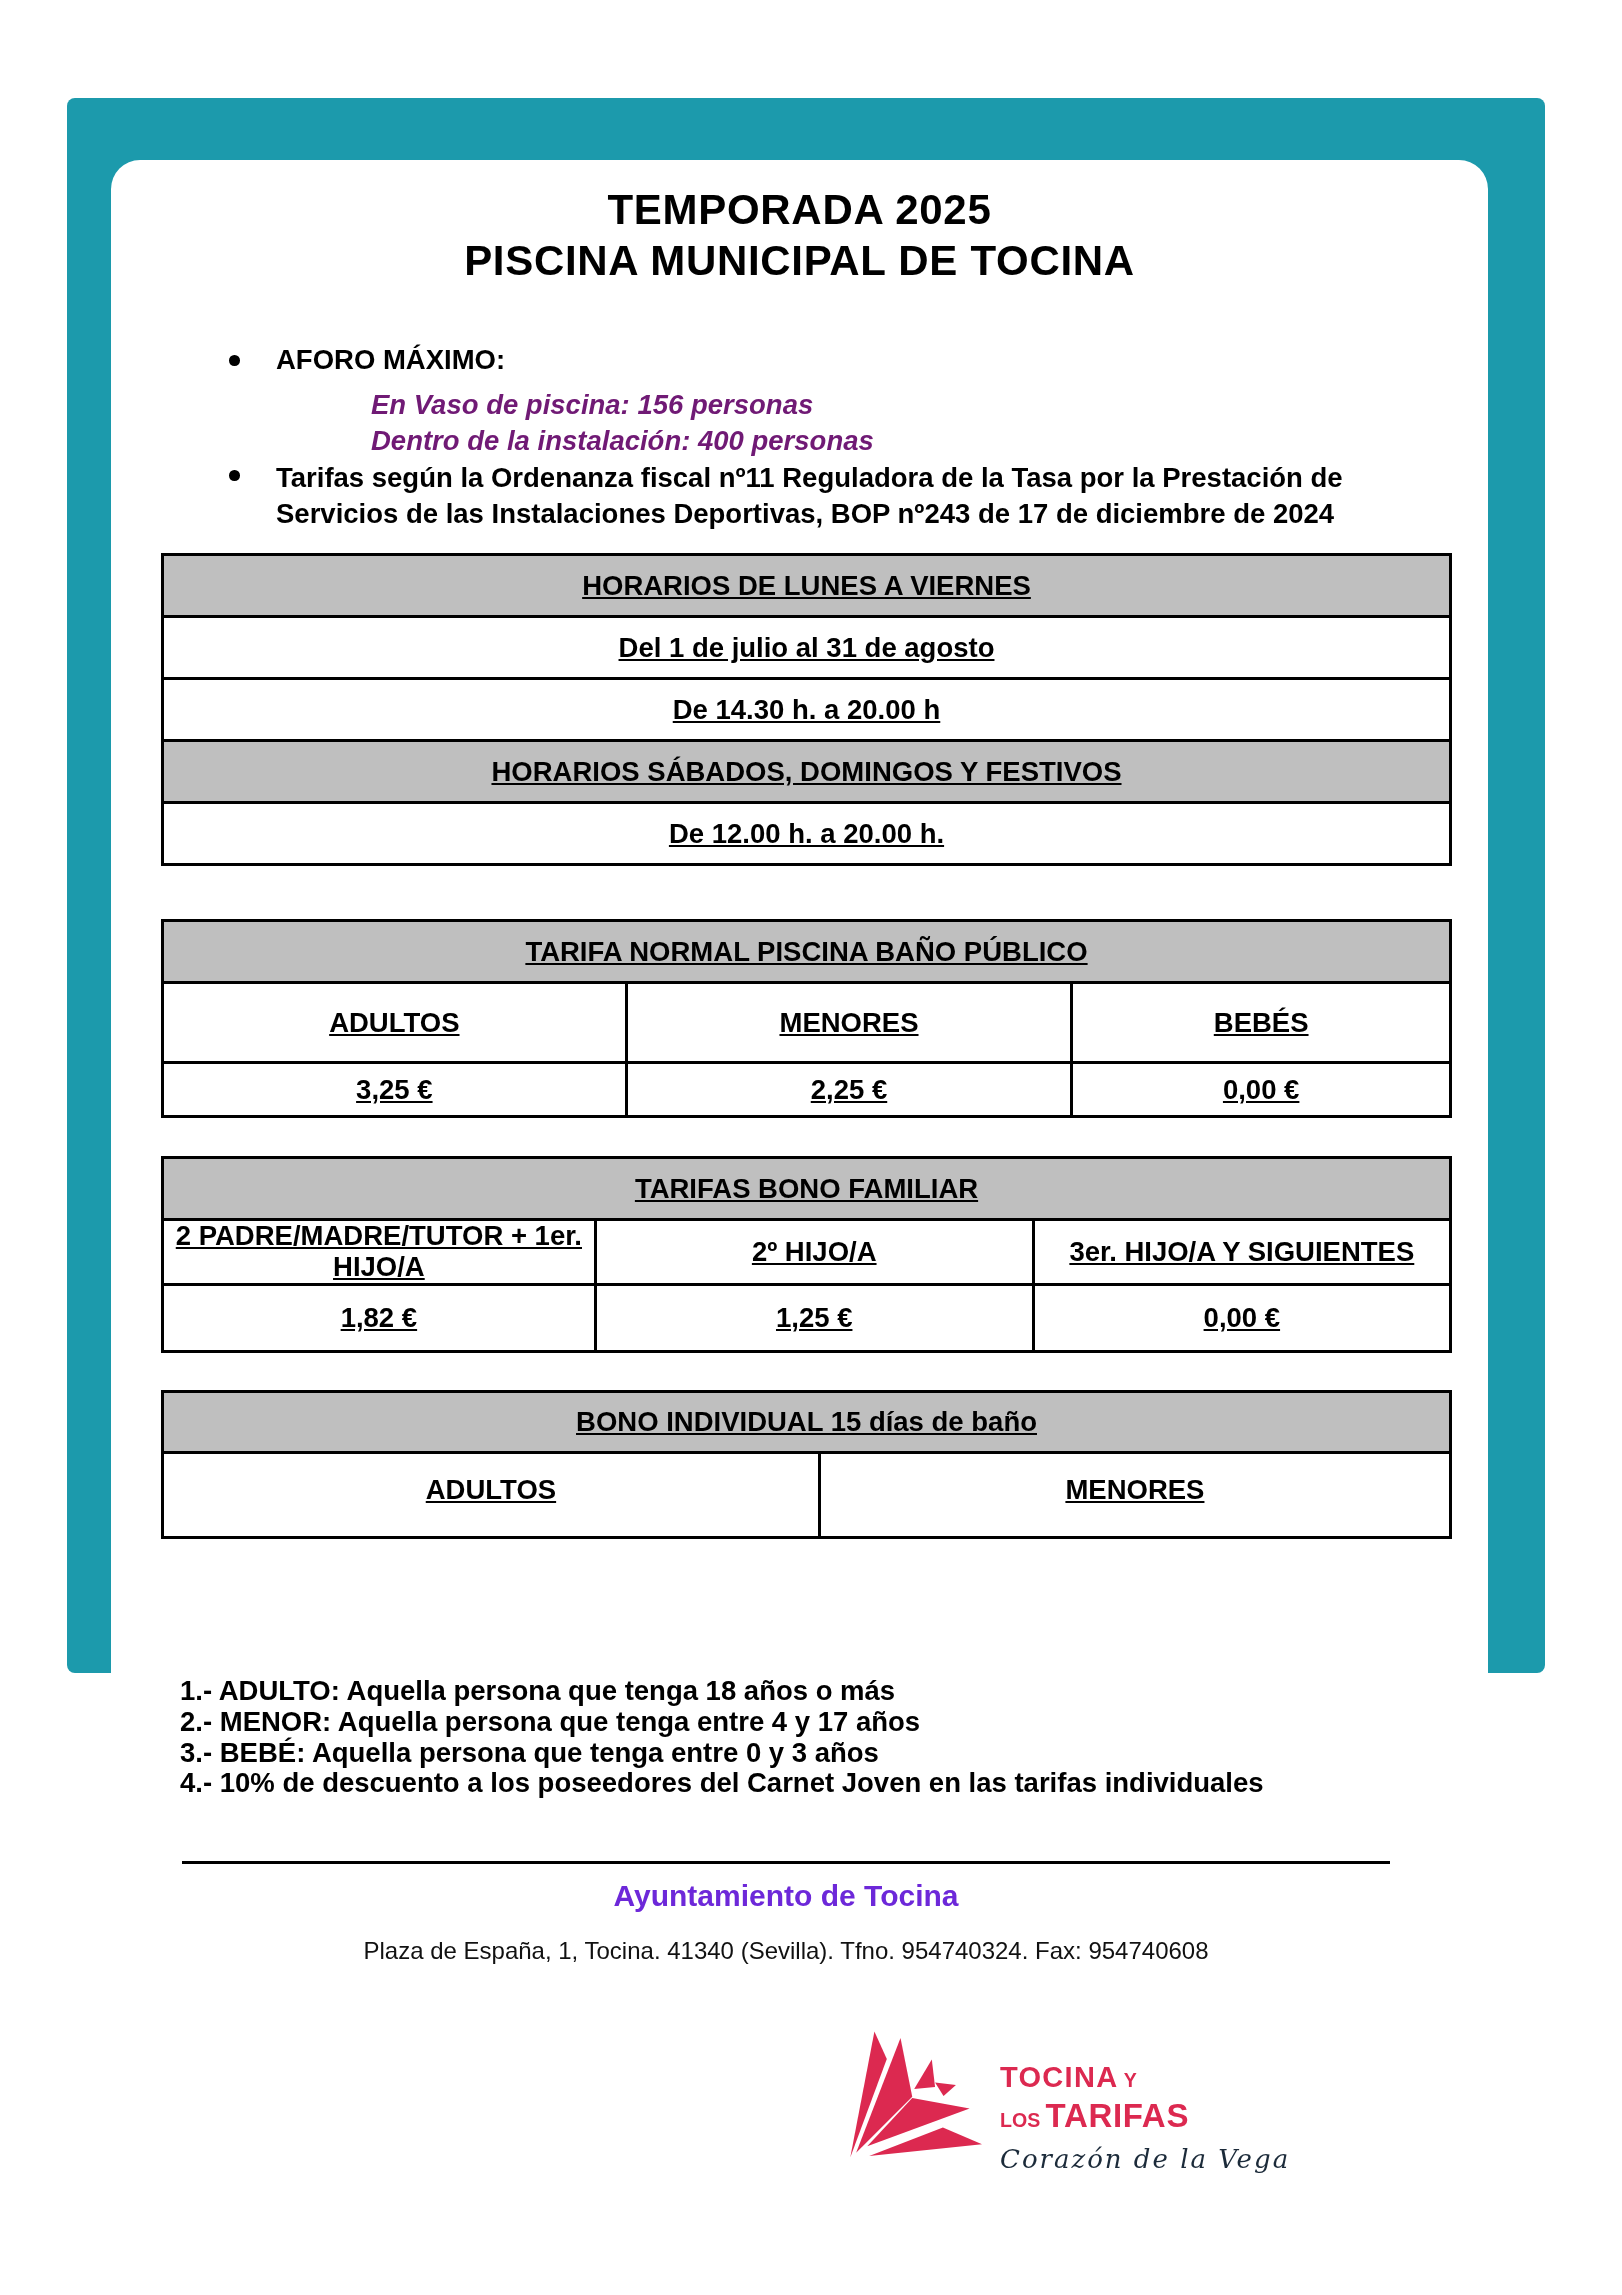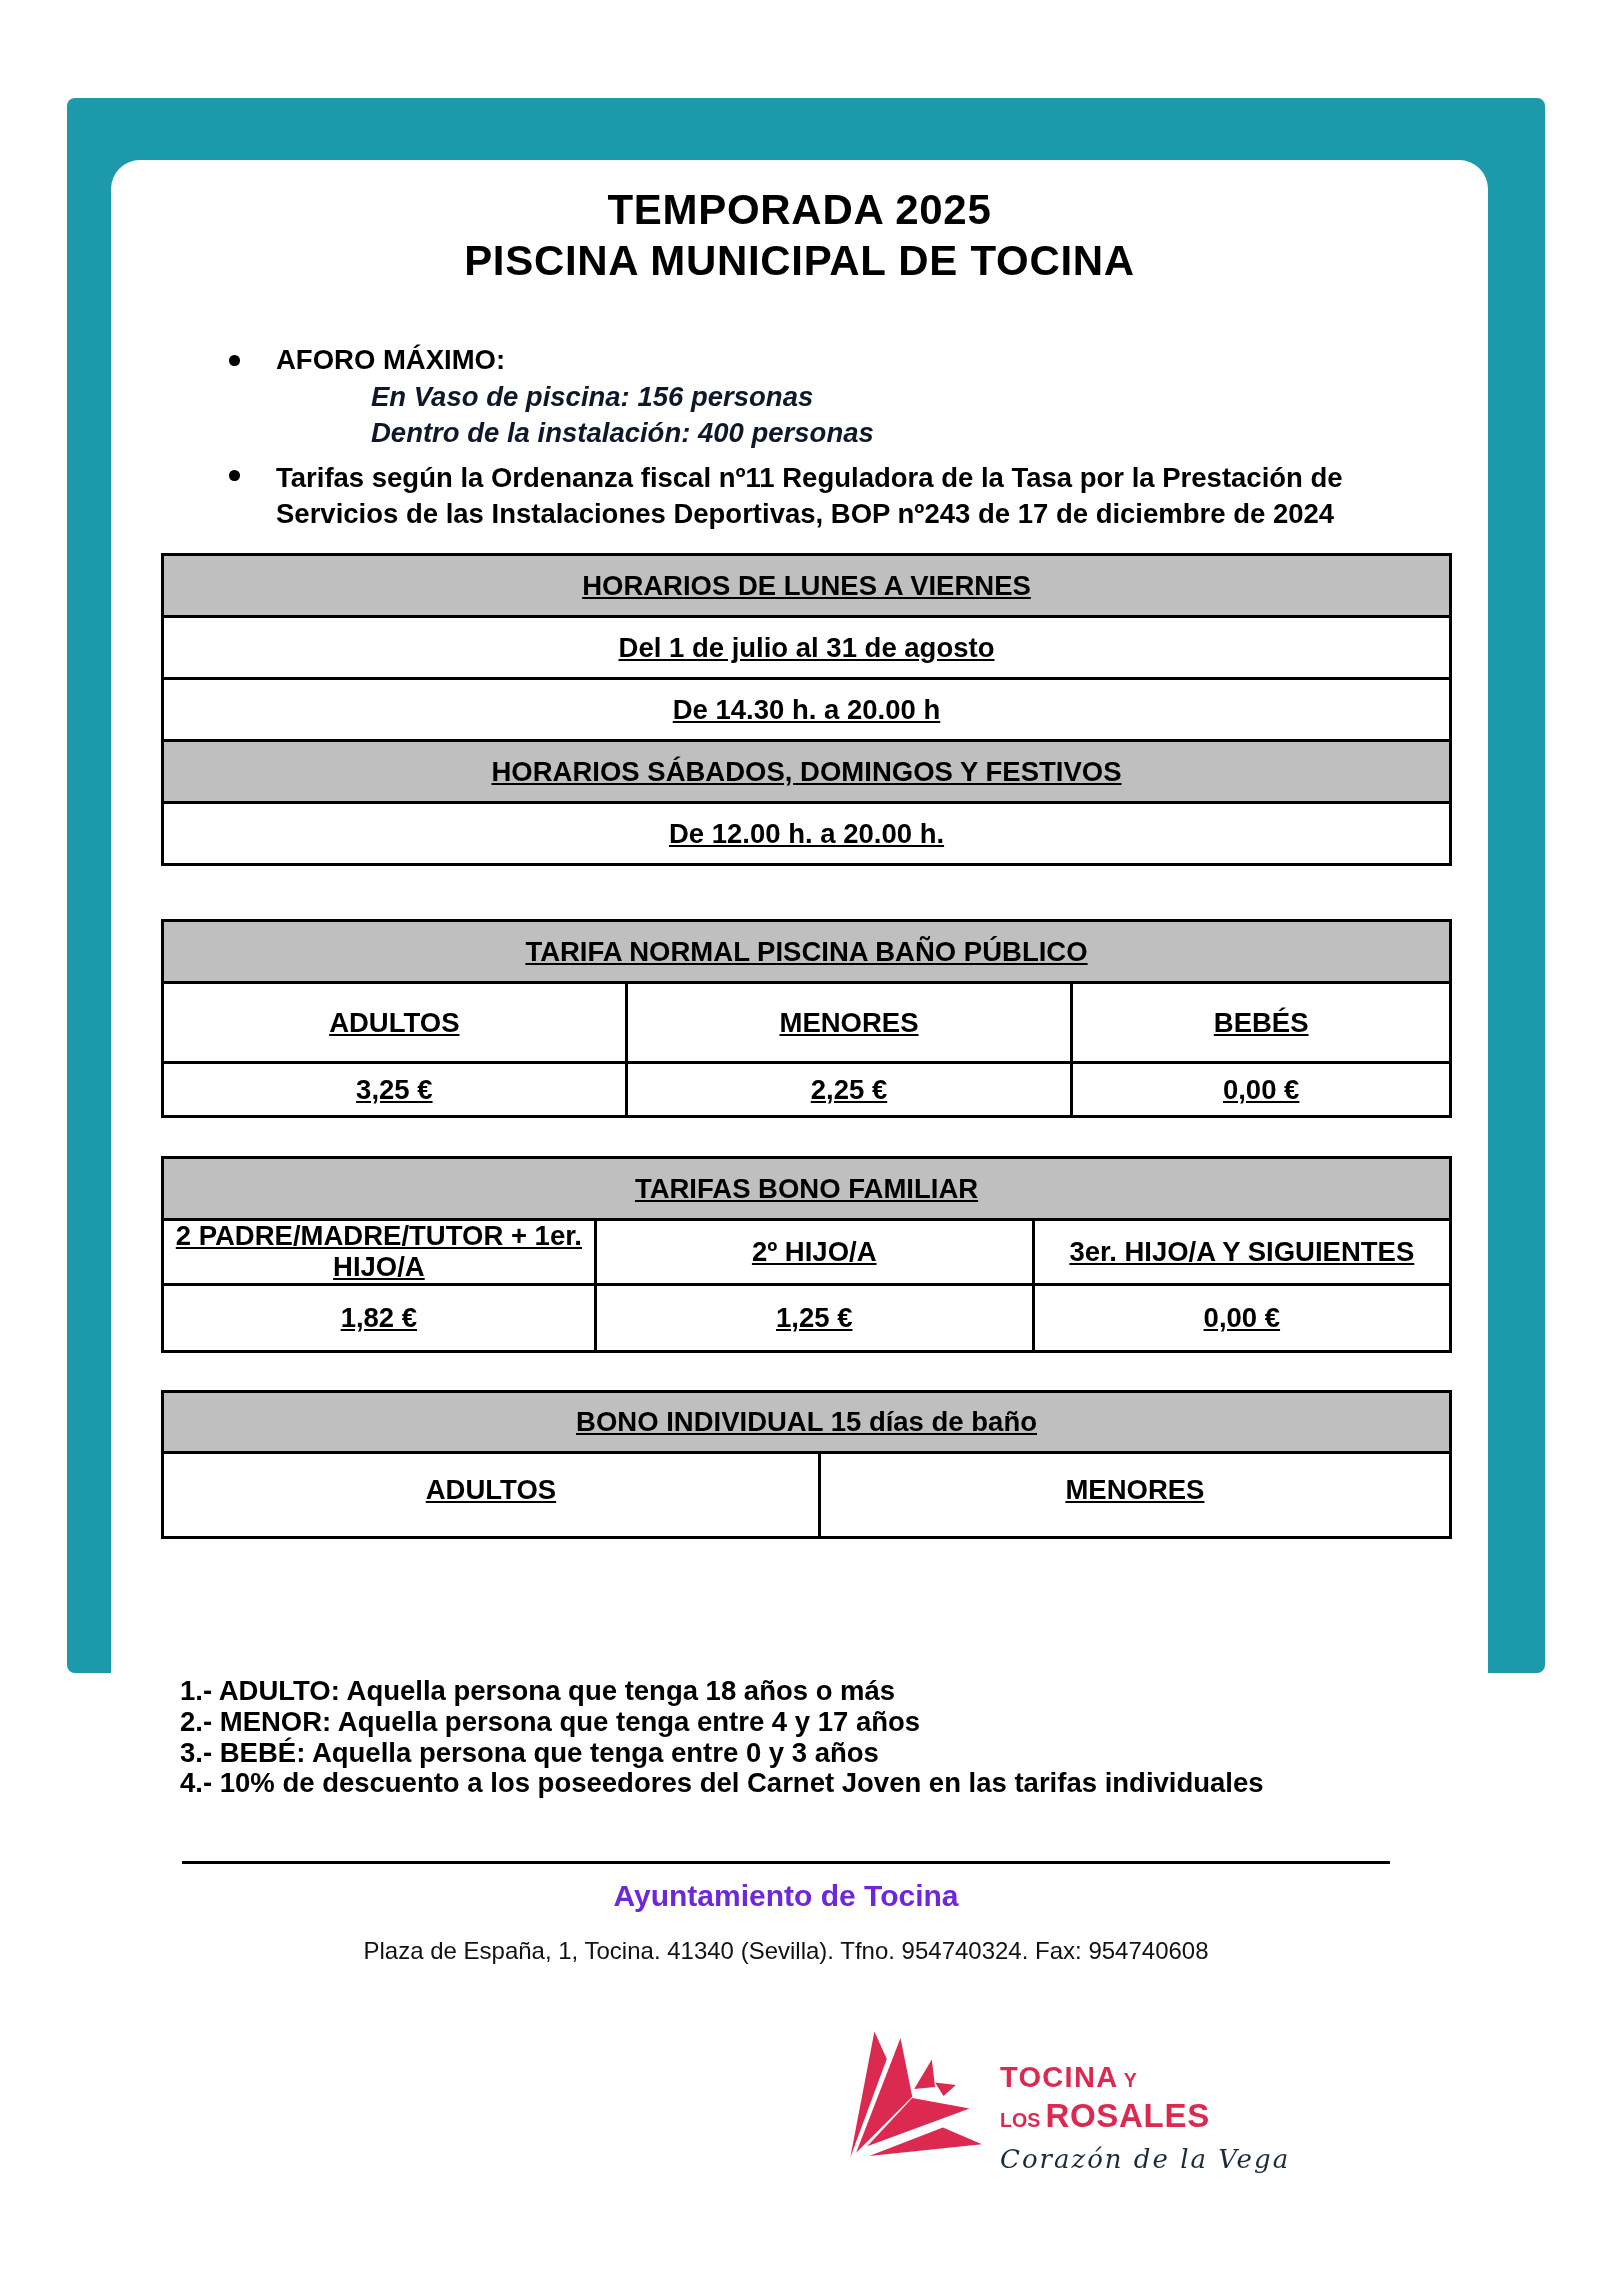--- a/index.html
+++ b/index.html
@@ -28,21 +28,21 @@
   }
   
   .title {
     position: absolute;
     left: 0; top: 23.6px; width: 100%;
     text-align: center;
     font-size: 42px; font-weight: bold; color: #000;
     line-height: 51px; letter-spacing: 0.7px;
   }
   .b  { font-size: 27.5px; font-weight: bold; color: #000; white-space: nowrap; }
-  .bi { font-size: 27.5px; font-weight: bold; font-style: italic; color: #0f172a; white-space: nowrap; }
+  .bi { font-size: 27.5px; font-weight: bold; font-style: italic; color: #701a75; white-space: nowrap; margin-top: 8px; }
   .bullet-dot {
     width: 10.5px; height: 10.5px; border-radius: 50%;
     background: #000;
   }
   
   table.t {
     position: absolute;
     border-collapse: collapse;
     table-layout: fixed;
     left: 50px; width: 1291px; text-decoration: underline;
@@ -248,19 +248,19 @@
         <polygon points="100,112 188,128 31,186"></polygon>
         <polygon points="147,157 207,183 34,201"></polygon>
       </g>
     </svg>
 
     <div class="rosales-text abs" style="left:933px; top:1963px;">
       <div class="rt-line1">
         <span class="w1">TOCINA</span><span class="w2">Y</span>
       </div>
       <div class="rt-line2">
-        <span class="w3">LOS</span><span class="w4">ROSALES</span>
+        <span class="w3">LOS</span><span class="w4">TARIFAS</span>
       </div>
       <div class="rt-tagline">Corazón de la Vega</div>
     </div>
   </div>
 </div>
 
 
 </body></html>

